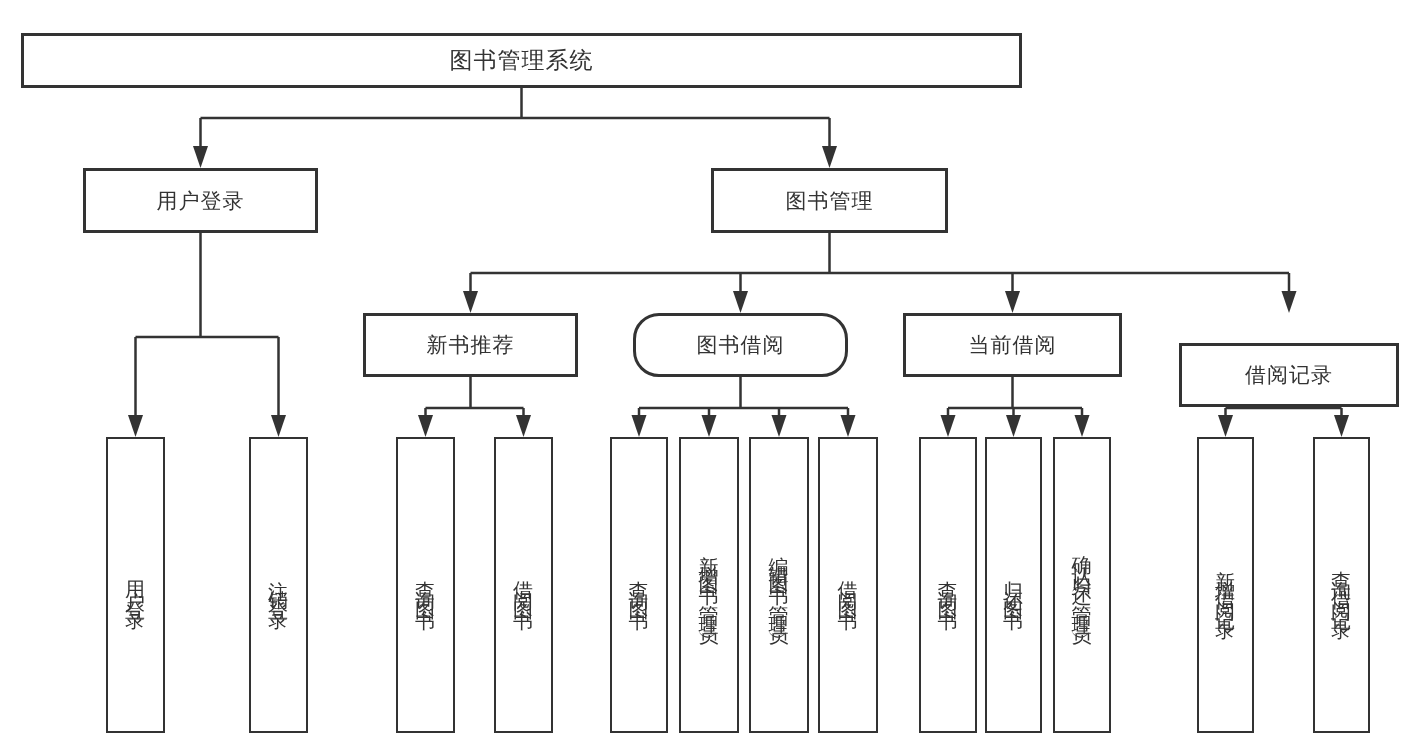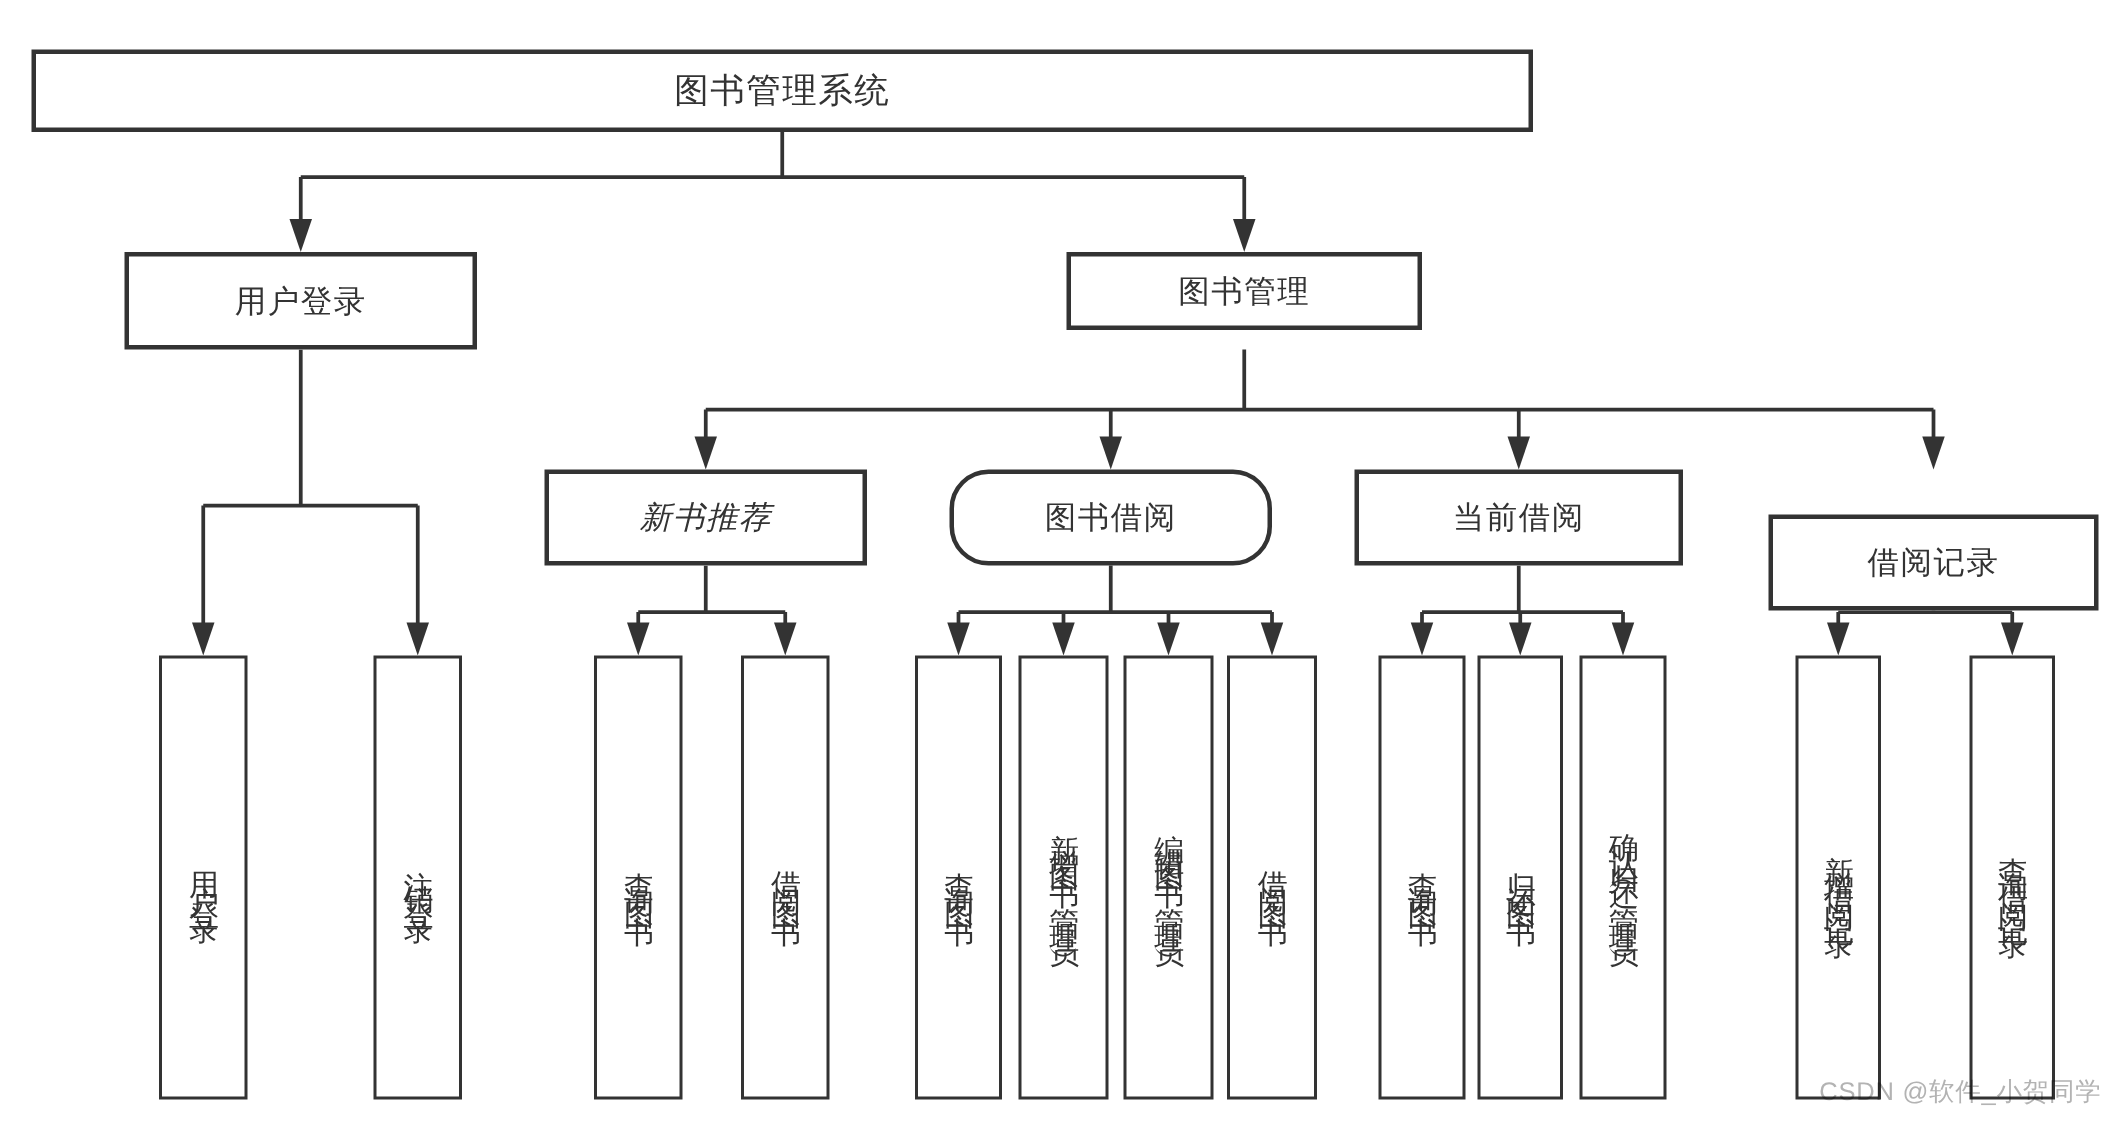--- a/index.html
+++ b/index.html
@@ -121,25 +121,25 @@
       </g>
     </svg>
 
   <div class="box root" style="left:21px;top:13px;width:1001px;height:55px;margin-top:20px;">
     <span>图书管理系统</span>
   </div>
 
   <div class="box" style="left:83px;top:168px;width:235px;height:65px;">
     <span>用户登录</span>
   </div>
-  <div class="box" style="left:711px;top:168px;width:237px;height:52px;">
+  <div class="box" style="left:711px;top:168px;width:237px;height:65px;">
     <span>图书管理</span>
   </div>
 
-  <div class="box" style="left:363px;top:313px;width:215px;height:64px;font-style:italic;">
+  <div class="box" style="left:363px;top:313px;width:215px;height:64px;">
     <span>新书推荐</span>
   </div>
   <div class="box" style="left:633px;top:313px;width:215px;height:64px;border-radius:26px;">
     <span>图书借阅</span>
   </div>
   <div class="box" style="left:903px;top:313px;width:219px;height:64px;">
     <span>当前借阅</span>
   </div>
   <div class="box" style="left:1179px;top:313px;width:220px;height:64px;margin-top:30px;">
     <span>借阅记录</span>
@@ -182,15 +182,14 @@
     <span class="vlabel">确认归还（管理员）</span>
   </div>
 
   <div class="vbox" style="left:1197px;width:57px;">
     <span class="vlabel">新增借阅记录</span>
   </div>
   <div class="vbox" style="left:1313px;width:57px;">
     <span class="vlabel">查询借阅记录</span>
   </div>
 
-  <div class="watermark">CSDN @软件_小贺同学</div>
 
 </div>
 
 </body></html>

